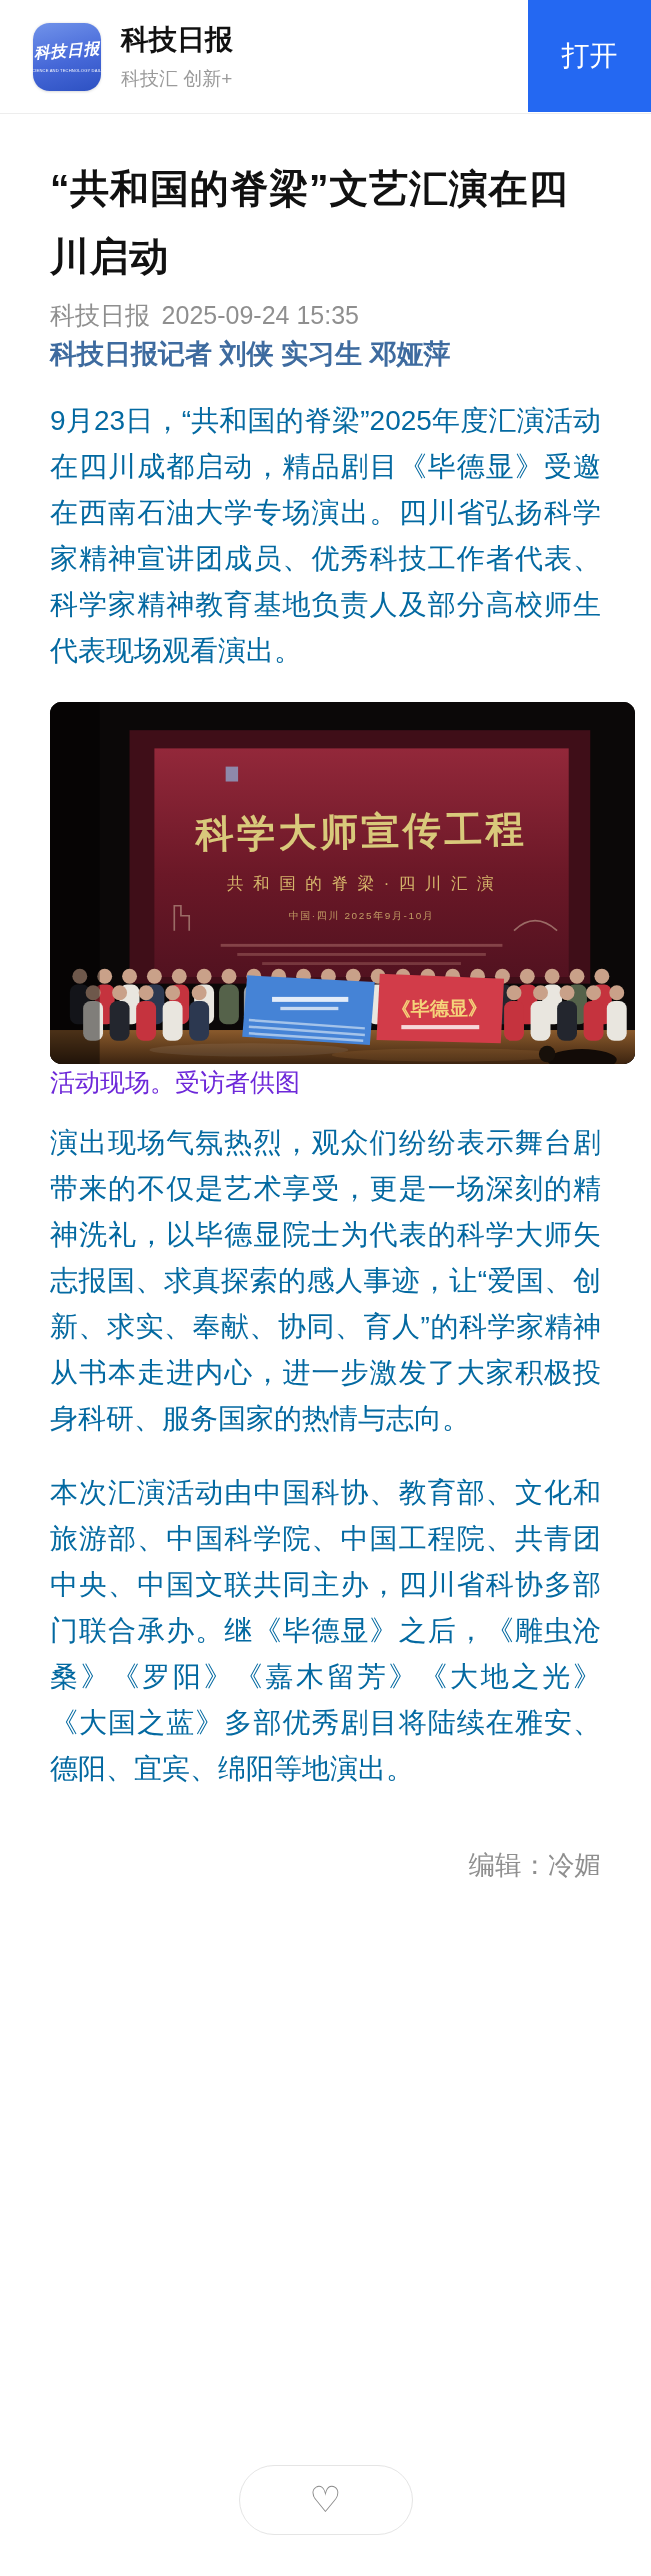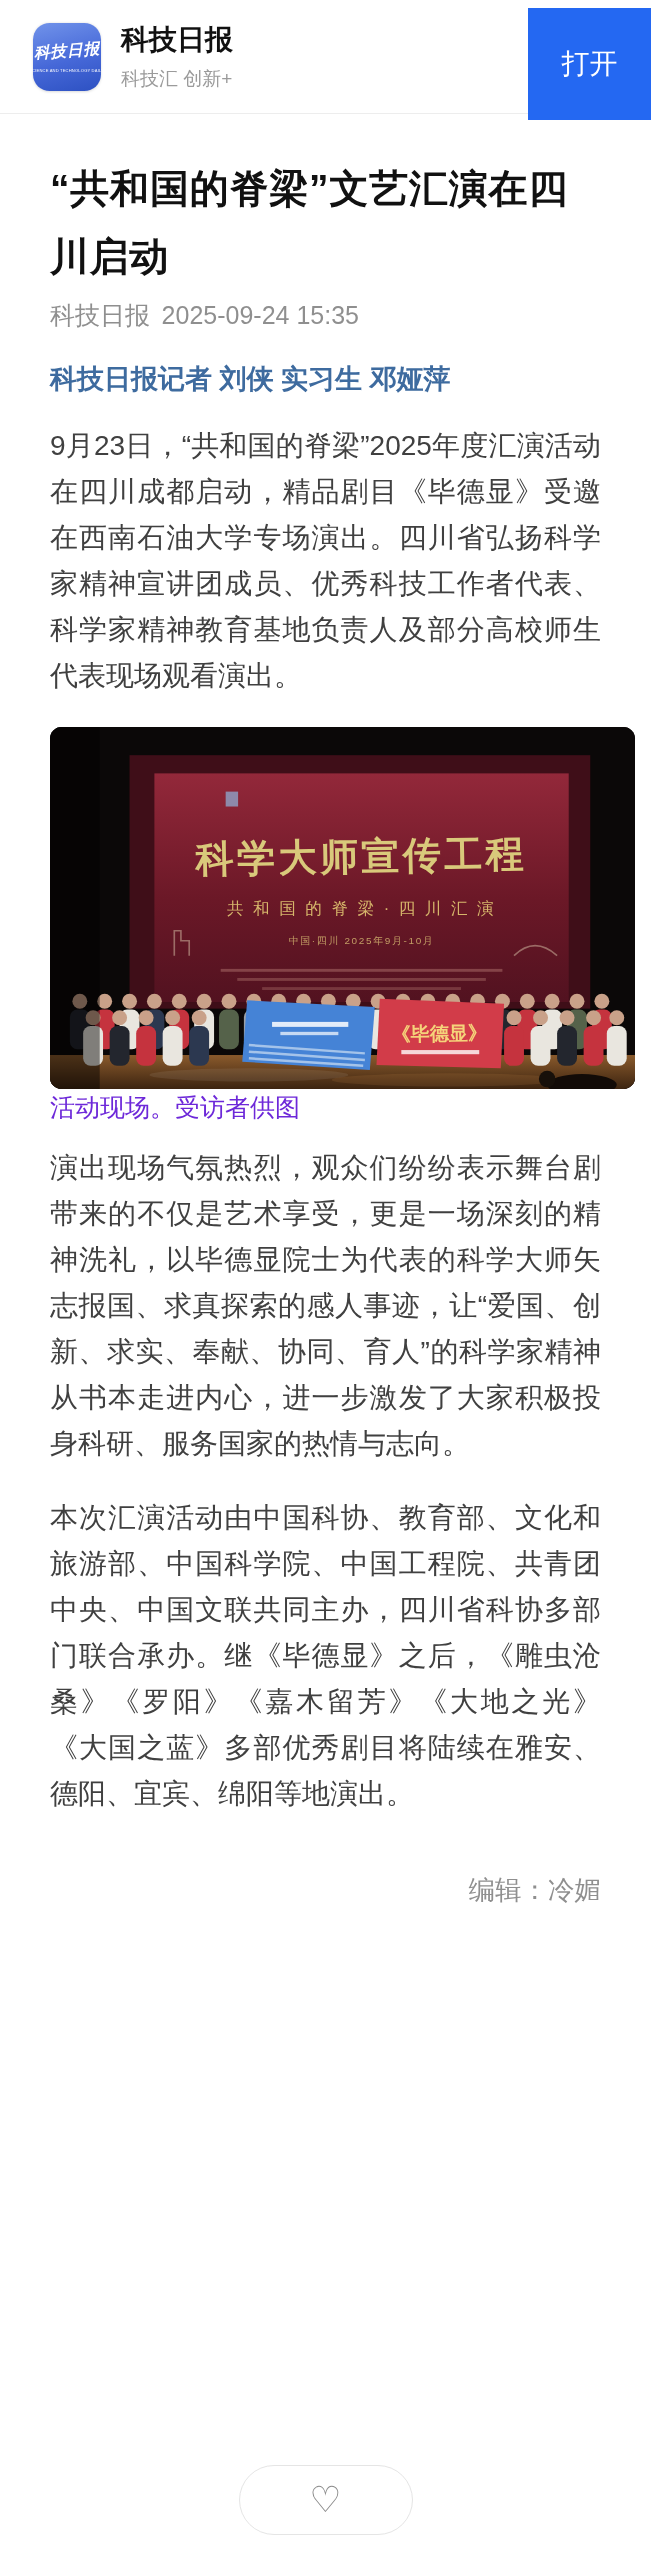--- a/index.html
+++ b/index.html
@@ -7,29 +7,29 @@
   .page{width:651px;height:2576px;display:flex;flex-direction:column;overflow:hidden;background:#fff;}
 
   
   .app-banner{position:relative;height:114px;border-bottom:1.7px solid #ededed;display:flex;align-items:center;padding-left:33px;box-sizing:border-box;background:#fff;flex:0 0 auto;}
   .app-icon{width:68px;height:68px;border-radius:16.6px;background:linear-gradient(165deg,#7193ea 0%,#4668d8 55%,#2d51c2 100%);display:flex;flex-direction:column;align-items:center;justify-content:center;color:#fff;box-shadow:0 0.8px 2.5px rgba(0,0,0,.15);cursor:pointer;}
   .app-icon .cal{font-family:"DejaVu Serif","Liberation Serif",serif;font-style:italic;font-size:15.7px;font-weight:700;white-space:nowrap;transform:rotate(-4deg);letter-spacing:0.8px;}
   .app-icon .eng{font-size:5px;letter-spacing:0.2px;margin-top:5px;transform:scale(.82);white-space:nowrap;opacity:.95;}
   .app-text{margin-left:20px;}
   .app-title{font-size:28px;font-weight:700;color:#111;}
   .app-sub{font-size:19px;color:#9b9b9b;margin-top:6.6px;}
-  .open-btn{position:absolute;right:0;top:8px;width:123px;height:112px;border:none;background:#2468F2;color:#fff;font-size:28px;font-family:inherit;display:flex;align-items:center;justify-content:center;cursor:pointer;}
+  .open-btn{position:absolute;right:0;top:0;width:123px;height:112px;border:none;background:#2468F2;color:#fff;font-size:28px;font-family:inherit;display:flex;align-items:center;justify-content:center;cursor:pointer;}
 
   
   main{padding:0 50px;flex:0 0 auto;}
   h1.article-title{font-size:39px;line-height:68px;font-weight:700;color:#111;margin:41px 0 0;letter-spacing:0.8px;}
   .meta{margin-top:6.6px;font-size:25px;line-height:35px;color:#8f8f8f;}
   .meta span{margin-right:11.6px;}
-  .reporters{margin-top:27px;margin-bottom:25px;font-size:27px;line-height:38px;font-weight:700;color:#3E6B9F;}
-  p.body-para{font-size:28px;line-height:46px;margin:0 0 28px;color:#404040;text-align:justify;}
+  .reporters{margin-top:2px;margin-bottom:25px;font-size:27px;line-height:38px;font-weight:700;color:#3E6B9F;}
+  p.body-para{font-size:28px;line-height:46px;margin:0 0 28px;color:#0369a1;text-align:justify;}
   figure.article-figure{margin:5px 0 21.5px;}
   .photo{width:585px;height:362px;border-radius:11.6px;overflow:hidden;background:#0b0808;cursor:pointer;}
   .photo svg{display:block;width:100%;height:100%;}
   figcaption{font-size:25px;line-height:33px;color:#6d28d9;margin-top:2px;}
   .editor{font-size:26.5px;line-height:36px;color:#8f8f8f;margin-top:55px;text-align:right;}
 
   
   .flex-spacer{flex:1 1 auto;min-height:33px;}
   .like-row{display:flex;justify-content:center;flex:0 0 auto;margin-bottom:41px;}
   .like-btn{width:174px;height:70px;border:1.7px solid #e5e5e5;border-radius:36px;background:#fff;display:flex;align-items:center;justify-content:center;cursor:pointer;}

